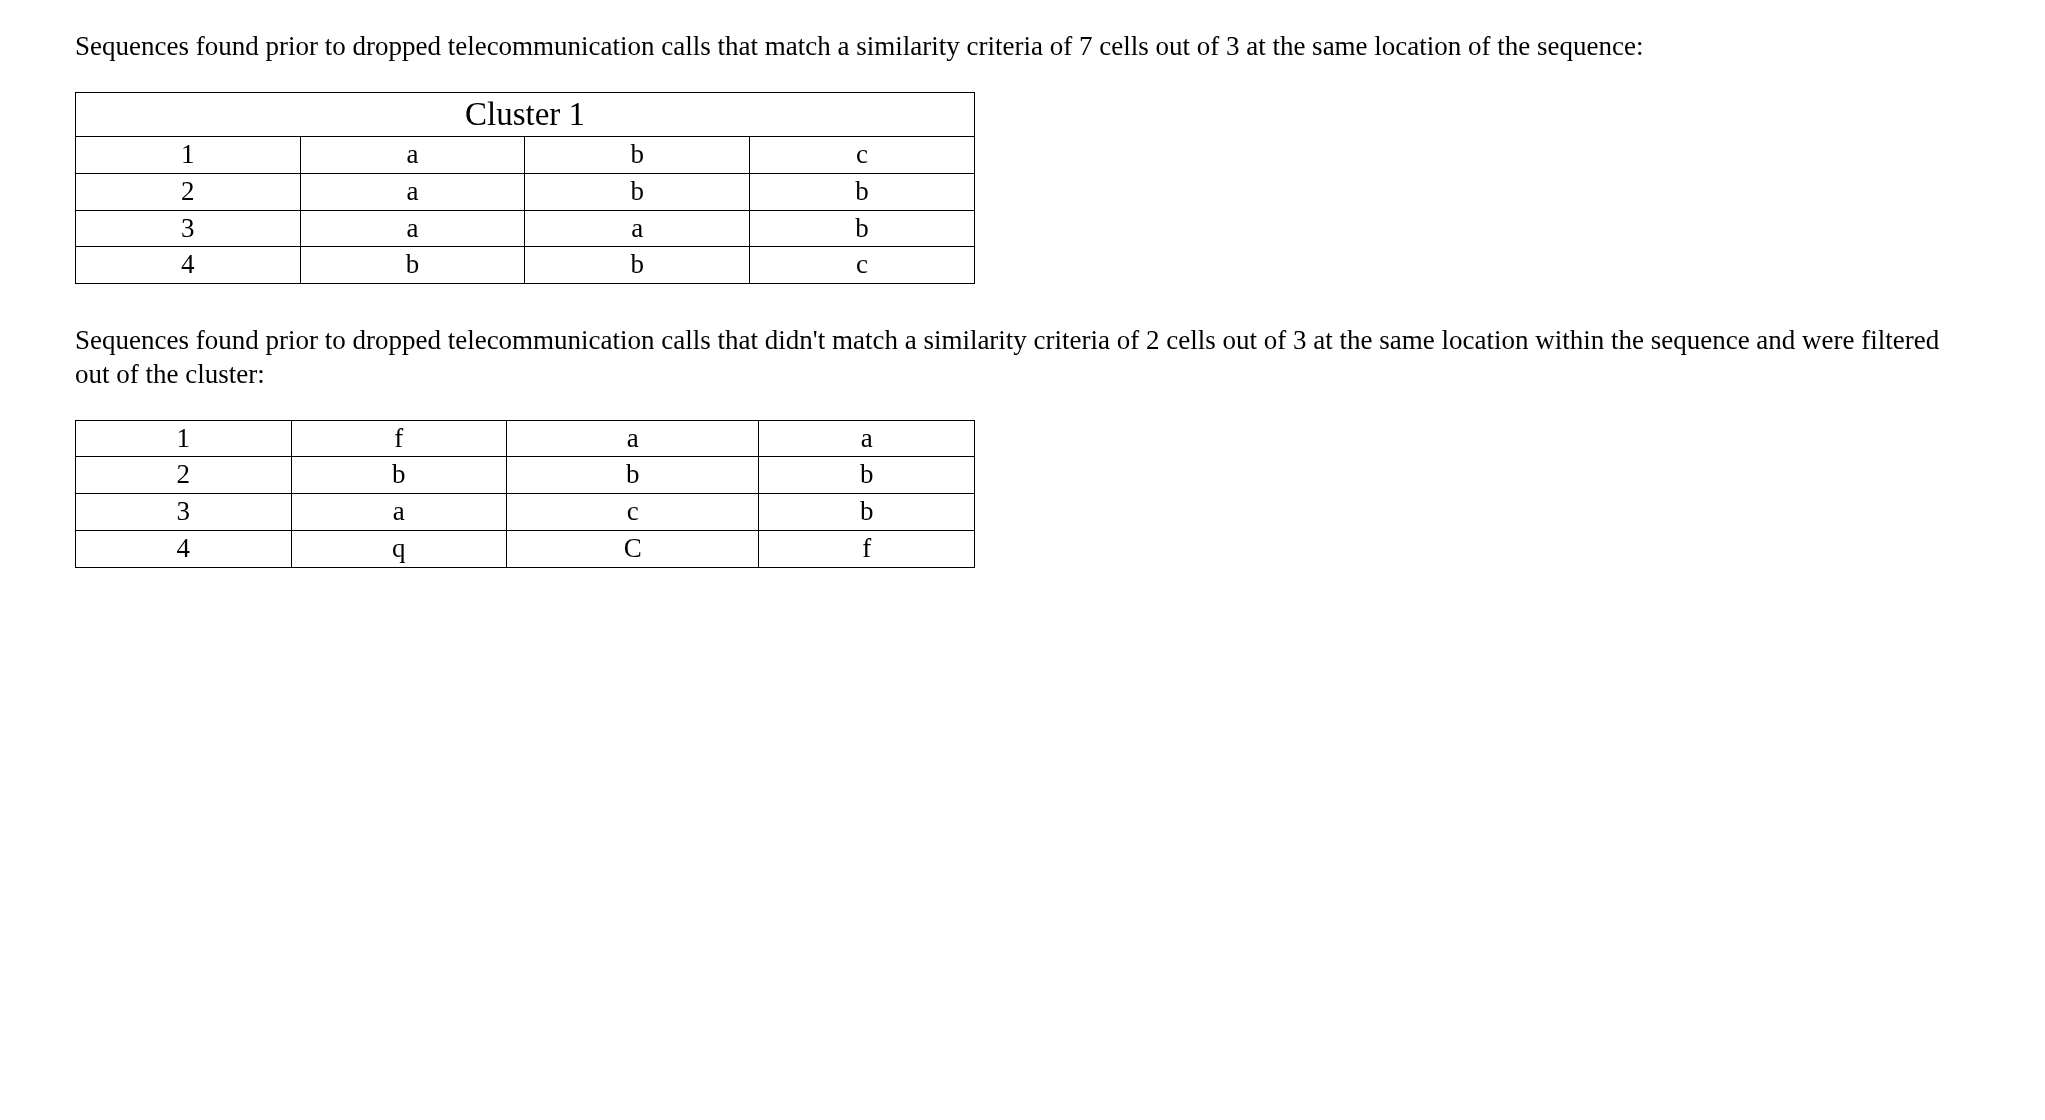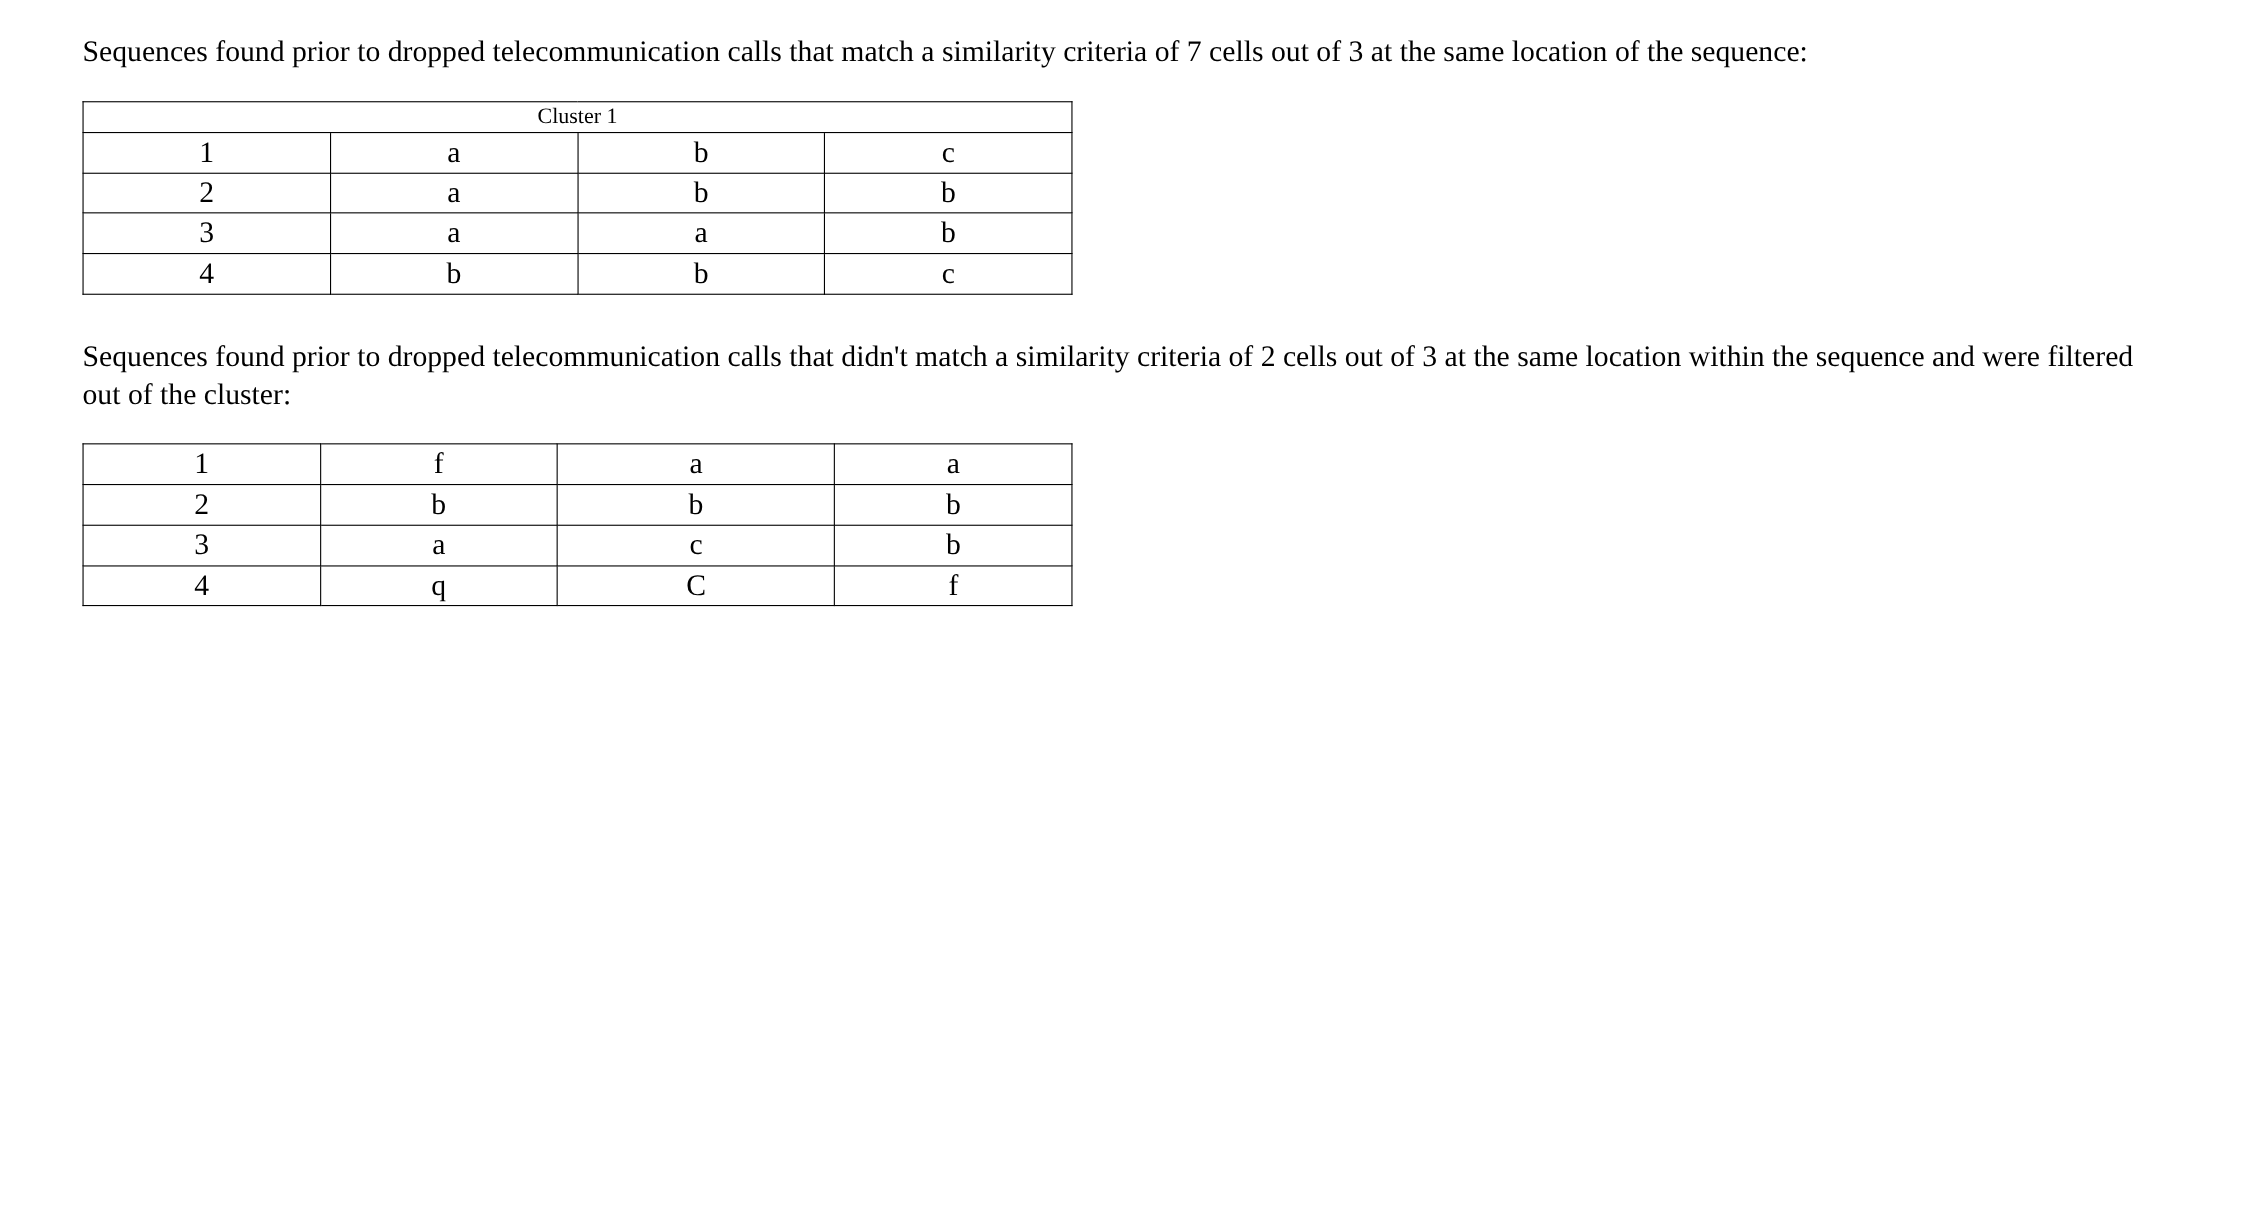--- a/index.html
+++ b/index.html
@@ -20,21 +20,21 @@
       margin-bottom: 40px;
     }
     th, td {
       border: 1.5px solid #000;
       text-align: center;
       font-weight: normal;
       padding: 1px 6px;
       line-height: 1.25;
     }
     th {
-      font-size: 20px;
+      font-size: 33px;
     }
     .second-paragraph {
       margin-top: 10px;
     }
   </style>
 </head>
 <body>
 
 <p class="paragraph">Sequences found prior to dropped telecommunication calls that match a similarity criteria of 7 cells out of 3 at the same location of the sequence:</p>
 

